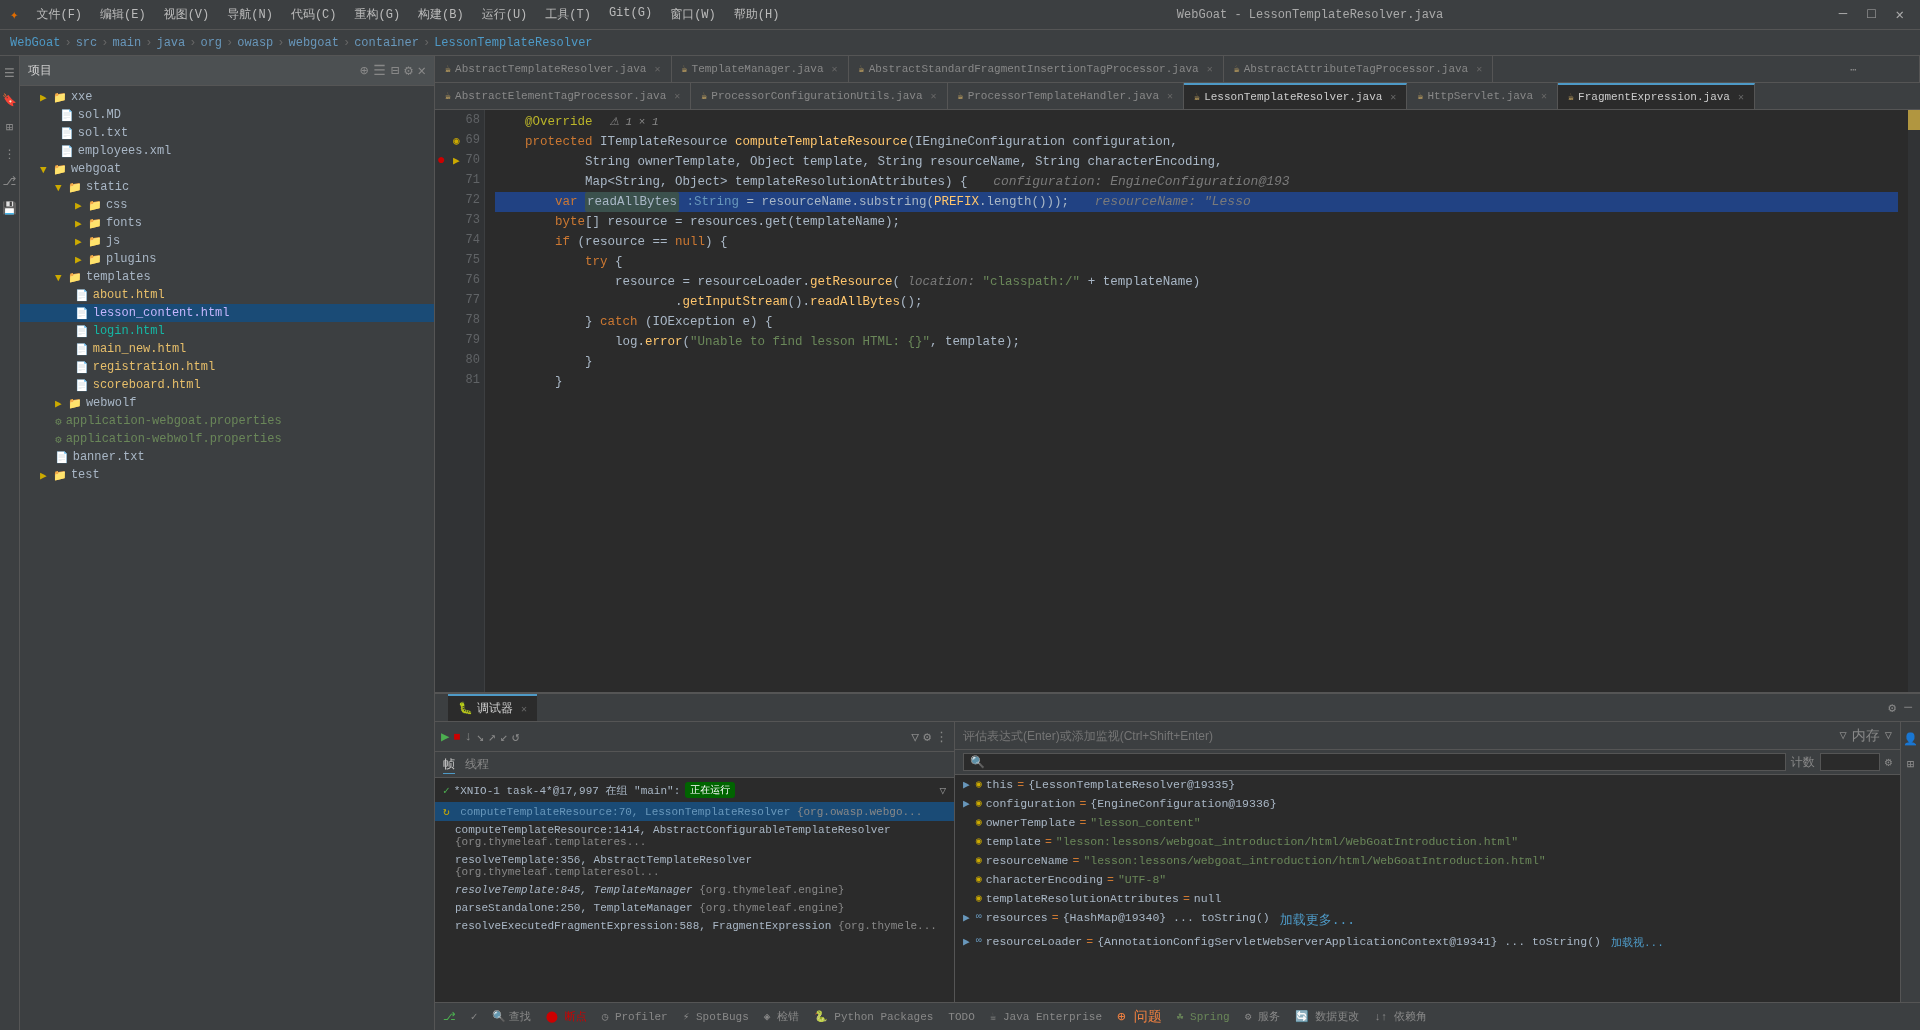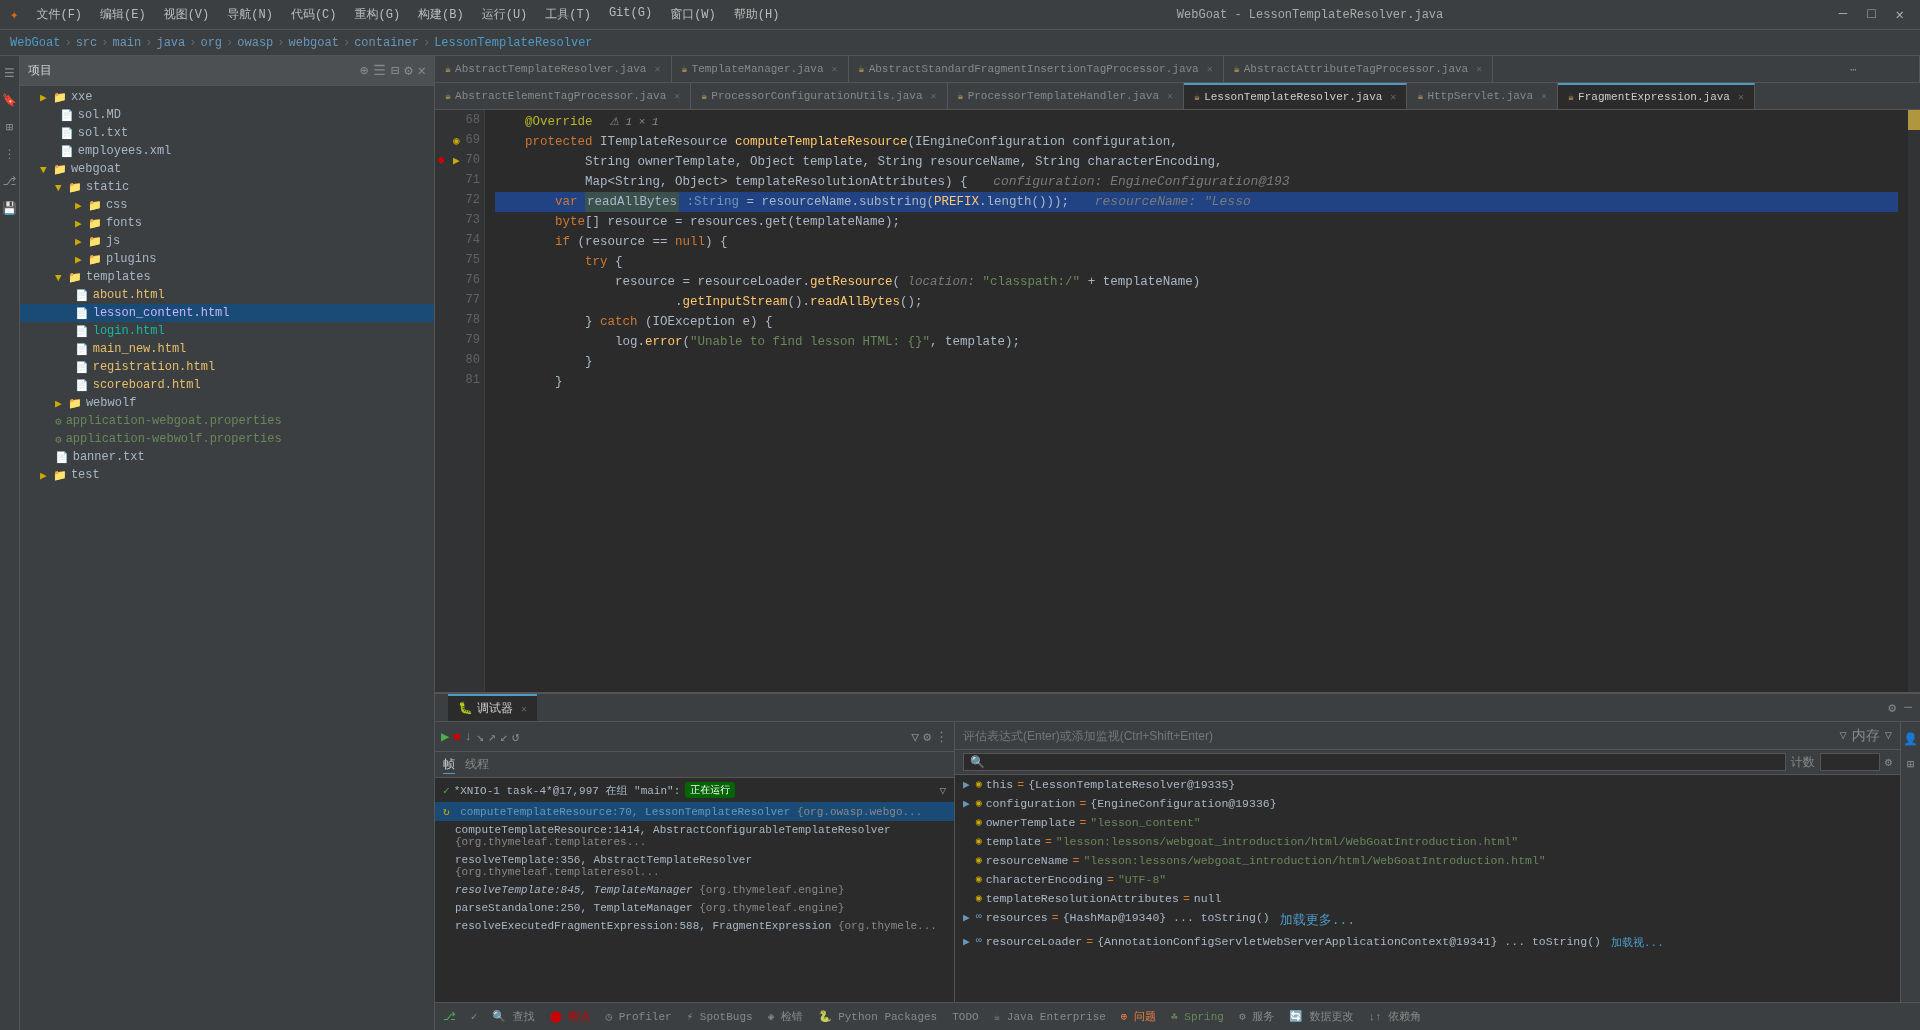--- a/index.html
+++ b/index.html
@@ -648,29 +648,29 @@
         <div class="right-strip">
           <span class="rs-icon">👤</span>
           <span class="rs-icon">⊞</span>
         </div>
       </div>
     </div>
 
     <div id="bottom-toolbar">
       <span style="color:#4caf50;font-size:11px;cursor:pointer;">⎇</span>
       <span style="color:#888;font-size:11px;cursor:pointer;">✓</span>
-      <span style="color:#888;font-size:11px;cursor:pointer;">🔍 查找</span>
+      <span style="color:#888;font-size:11px;cursor:pointer;font-family:Liberation Serif, serif;">🔍 查找</span>
       <span style="color:#cc0000;font-size:11px;cursor:pointer;">⬤ 断点</span>
       <span style="color:#888;font-size:11px;cursor:pointer;">◷ Profiler</span>
       <span style="color:#888;font-size:11px;cursor:pointer;">⚡ SpotBugs</span>
       <span style="color:#888;font-size:11px;cursor:pointer;">◈ 检错</span>
       <span style="color:#888;font-size:11px;cursor:pointer;">🐍 Python Packages</span>
       <span style="color:#888;font-size:11px;cursor:pointer;">TODO</span>
       <span style="color:#888;font-size:11px;cursor:pointer;">☕ Java Enterprise</span>
-      <span style="color:#f08040;font-size:11px;cursor:pointer;text-align:right;">⊕ 问题</span>
+      <span style="color:#f08040;font-size:14px;cursor:pointer;text-align:right;">⊕ 问题</span>
       <span style="color:#6a8759;font-size:11px;cursor:pointer;">☘ Spring</span>
       <span style="color:#888;font-size:11px;cursor:pointer;">⚙ 服务</span>
       <span style="color:#888;font-size:11px;cursor:pointer;">🔄 数据更改</span>
       <span style="color:#888;font-size:11px;cursor:pointer;">↓↑ 依赖角</span>
     </div>
 
   </div>
 
 </div>
 

